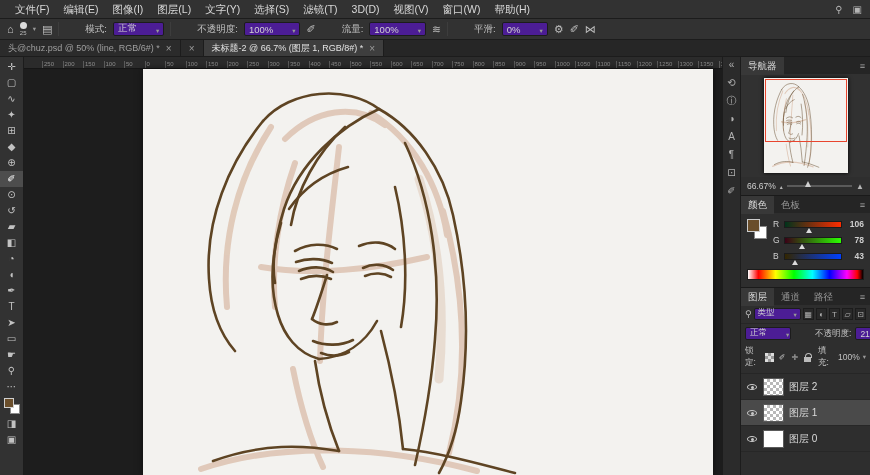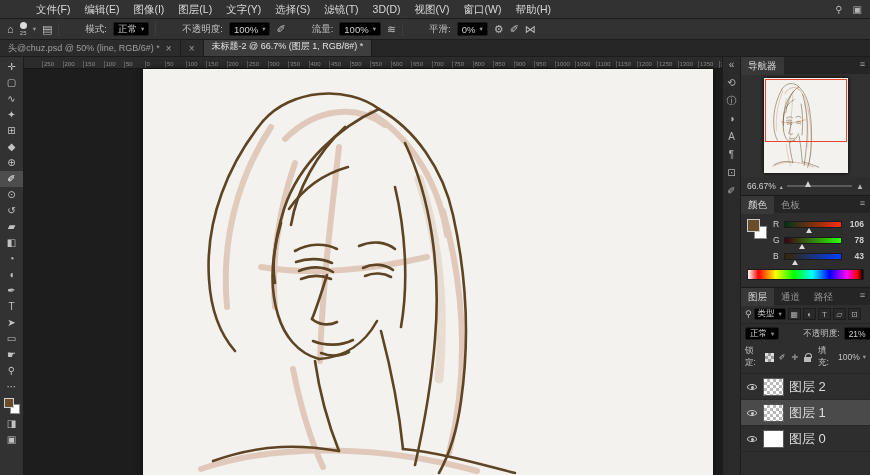--- a/index.html
+++ b/index.html
@@ -3,43 +3,43 @@
 <meta charset="utf-8">
 <style>
   * { margin:0; padding:0; box-sizing:border-box; }
   html,body { background:#111; }
   .app { position:relative; width:870px; height:475px; background:#1d1d1d; overflow:hidden;
          font-family:"Liberation Sans","DejaVu Sans",sans-serif; font-size:11px; color:#c8c8c8; }
 
   
   .menubar { height:19px; background:#323232; border-bottom:1px solid #1c1c1c;
              display:flex; align-items:center; padding:0 8px; }
-  .menu-items { display:flex;margin-left:21px; }
+  .menu-items { display:flex; }
   .menu-item { padding:0 7px; line-height:18px; color:#d8d8d8; font-size:10.5px; white-space:nowrap; cursor:default; }
   .menu-right { margin-left:auto; display:flex; gap:10px; color:#b5b5b5; font-size:10px; }
 
   
   .optionsbar { height:21px; background:#323232; border-bottom:1px solid #1c1c1c;
                 display:flex; align-items:center; padding:0 7px; gap:6px; font-size:9.5px; }
   .ob-label { color:#c2c2c2; white-space:nowrap;margin-left:20px; }
   .ob-icon  { color:#bdbdbd; font-size:11px; line-height:1; }
-  .dd { display:flex; align-items:center; gap:4px; background:#000000; border:1px solid #1c1c1c;
+  .dd { display:flex; align-items:flex-end; gap:19px; background:#4c1d95; border:1px solid #1c1c1c;
         border-radius:2px; padding:0 4px; height:14px; color:#d2d2d2; white-space:nowrap; }
   .caret { font-size:6.5px; color:#999; }
   .vdiv { width:1px; height:14px; background:#252525; border-right:1px solid #3d3d3d; }
   .bp-stack { display:flex; flex-direction:column; align-items:center; line-height:1; gap:1px; }
   .bp-dot { width:7px; height:7px; border-radius:50%; background:#dcdcdc; }
   .bp-size { font-size:6px; color:#bbb; }
 
   
   .tabbar { height:17px; background:#262626; border-bottom:1px solid #1c1c1c; display:flex; align-items:stretch; }
   .doc-tabs { display:flex; }
   .doc-tab { display:flex; align-items:center; gap:6px; padding:0 8px; font-size:9px; color:#9f9f9f;
              background:#2b2b2b; border-right:1px solid #1c1c1c; white-space:nowrap; cursor:default; }
-  .doc-tab.active { background:#3e3e3e; color:#e2e2e2;flex-direction:column; }
+  .doc-tab.active { background:#3e3e3e; color:#e2e2e2; }
   .tab-close { color:#9a9a9a; font-size:10px; }
 
   
   .main { display:flex; height:418px; }
 
   
   .toolbar { width:24px; background:#323232; border-right:1px solid #1c1c1c;
              display:flex; flex-direction:column; align-items:center; padding-top:2px; }
   .tool-list { width:100%; display:flex; flex-direction:column; }
   .tool { width:100%; height:16px; line-height:16px; text-align:center; font-size:10px; color:#c2c2c2; cursor:default; }
@@ -59,21 +59,21 @@
   .canvas svg { display:block; width:100%; height:100%; }
 
   
   .rail { width:18px; background:#2b2b2b; border-left:1px solid #1c1c1c;
           display:flex; flex-direction:column; align-items:center; padding-top:3px; gap:8px; }
   .rail-icon { font-size:10px; color:#b2b2b2; line-height:1; cursor:default; }
 
   
   .panels { width:130px; background:#2e2e2e; border-left:1px solid #1c1c1c; display:flex; flex-direction:column; font-size:9.5px; }
   .panel { border-bottom:1px solid #1a1a1a; }
-  .phead { height:17px; background:#252525; display:flex; align-items:flex-start; }
+  .phead { height:17px; background:#252525; display:flex; align-items:center; }
   .ptab { padding:3px 7px 2px 7px; color:#999; font-size:9.5px; white-space:nowrap; cursor:default; }
   .ptab.active { background:#383838; color:#dedede; }
   .pmenu { margin-left:auto; padding:2px 5px; color:#a8a8a8; font-size:9px; }
 
   .nav-body { height:103px; background:#313131; display:flex; align-items:center; justify-content:center; }
   .nav-thumb { position:relative; width:84px; height:95px; background:#f3f2ef; box-shadow:0 0 4px #000; }
   .nav-thumb svg { display:block; width:100%; height:100%; }
   .nav-view { position:absolute; left:1px; top:1px; right:1px; height:66%; border:1px solid #e8452e; }
   .nav-zoom { height:18px; display:flex; align-items:center; gap:4px; padding:0 6px; font-size:8.5px; color:#cfcfcf; }
   .ztri { font-size:6px; color:#b5b5b5; }
@@ -120,21 +120,21 @@
   .eye-wrap { width:13px; display:flex; justify-content:center; }
   .eye { width:10px; height:6px; border:1px solid #c9c9c9; border-radius:50%; position:relative; }
   .eye::after { content:""; position:absolute; left:3px; top:1px; width:3px; height:3px; border-radius:50%; background:#c9c9c9; }
   .lthumb { width:21px; height:18px; border:1px solid #5a5a5a; background:#fff; flex:0 0 auto; position:relative; }
   .lthumb.checker { background-image:linear-gradient(45deg,#b8b8b8 25%,transparent 25%,transparent 75%,#b8b8b8 75%),
                                      linear-gradient(45deg,#b8b8b8 25%,transparent 25%,transparent 75%,#b8b8b8 75%);
                     background-position:0 0,3px 3px; background-size:6px 6px; background-color:#fff; }
   .lthumb.fillth::after { content:""; position:absolute; right:1px; bottom:1px; width:0; height:0;
                           border-left:5px solid transparent; border-bottom:5px solid #9a9a9a; }
   .lthumb.mask { margin-left:1px; }
-  .lname { font-size:13px; color:#dcdcdc; white-space:nowrap; overflow:hidden; }
+  .lname { font-size:10px; color:#dcdcdc; white-space:nowrap; overflow:hidden; }
 </style>
 </head>
 <body>
 
 <svg width="0" height="0" style="position:absolute" aria-hidden="true">
   <defs>
     <g id="sketchArt" fill="none" stroke-linecap="round" stroke-linejoin="round">
       <g stroke="#dcc0ad" stroke-width="6" opacity="0.8">
         <path d="M128,58 C94,110 78,172 84,238"></path>
         <path d="M228,44 C270,70 296,116 304,166"></path>

